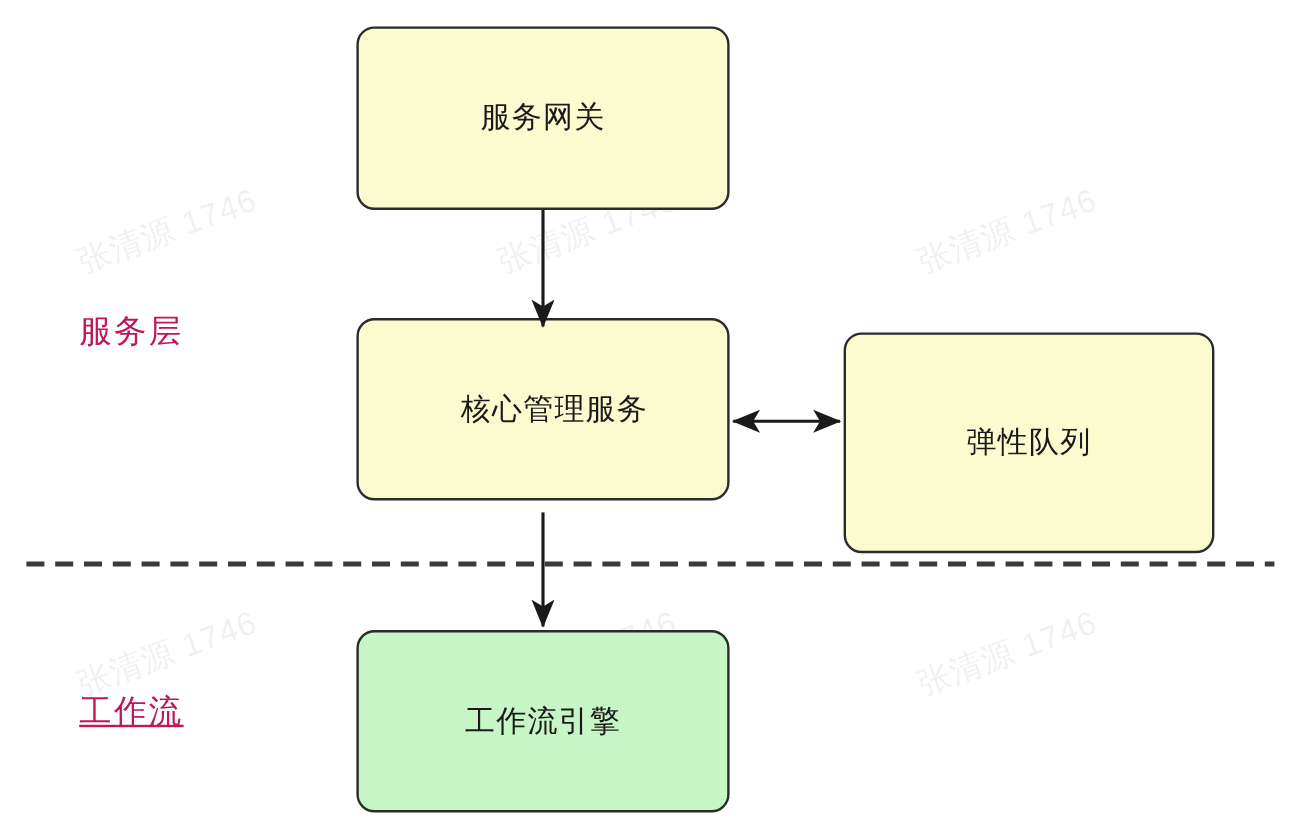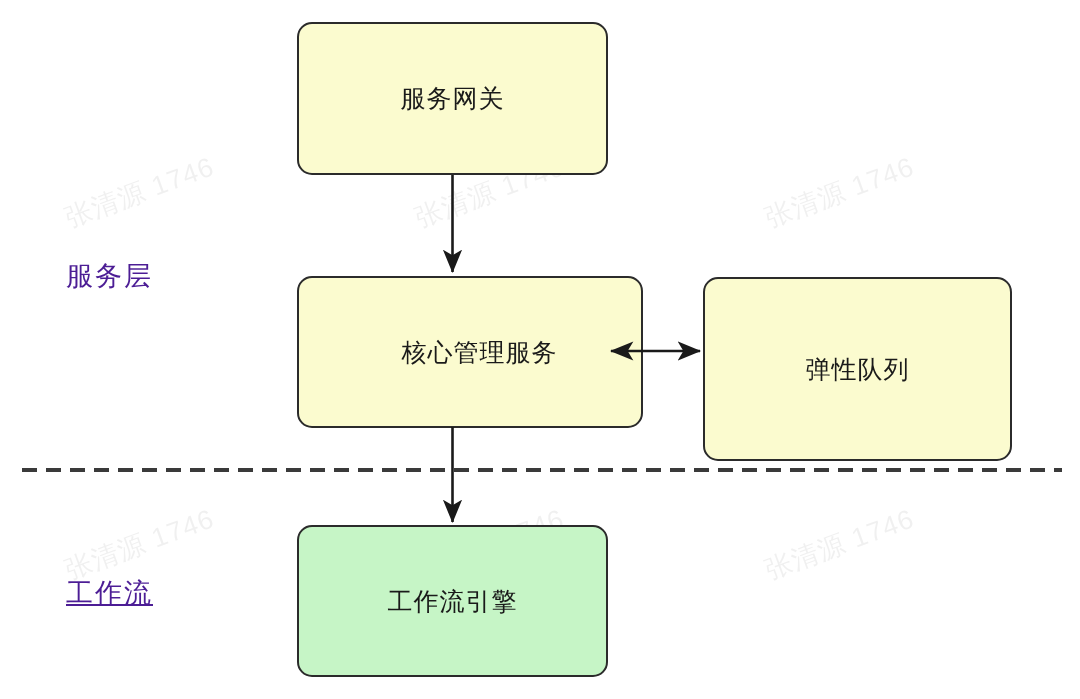--- a/index.html
+++ b/index.html
@@ -59,21 +59,21 @@
     line-height: 1;
     user-select: none;
   }
   .node-yellow { background: #fbfbcf; }
   .node-green  { background: #c6f5c6; }
 
   
   .lane-label {
     position: absolute;
     font-size: 27px;
-    color: #4c1d95;
+    color: #be185d;
     letter-spacing: 2px;
     white-space: nowrap;
   }
 
   
   .connectors {
     position: absolute;
     inset: 0;
     z-index: 3;
     pointer-events: none;
@@ -96,21 +96,21 @@
   <div class="diagram">
 
     <div class="lane-label" style="left:66px; top:258px;">服务层</div>
 
     <div class="lane-label" style="left:66px; top:575px;text-decoration:underline;">工作流</div>
 
     <div class="node node-yellow" style="left:297px; top:22px; width:311px; height:153px;">
       <span class="node-label">服务网关</span>
     </div>
 
-    <div class="node node-yellow" style="left:297px; top:276px; width:346px; height:152px;padding-left:19px;">
+    <div class="node node-yellow" style="left:297px; top:265px; width:311px; height:152px;padding-left:19px;">
       <span class="node-label">核心管理服务</span>
     </div>
 
     <div class="node node-yellow" style="left:703px; top:277px; width:309px; height:184px;">
       <span class="node-label">弹性队列</span>
     </div>
 
     <div class="node node-green" style="left:297px; top:525px; width:311px; height:152px;">
       <span class="node-label">工作流引擎</span>
     </div>

